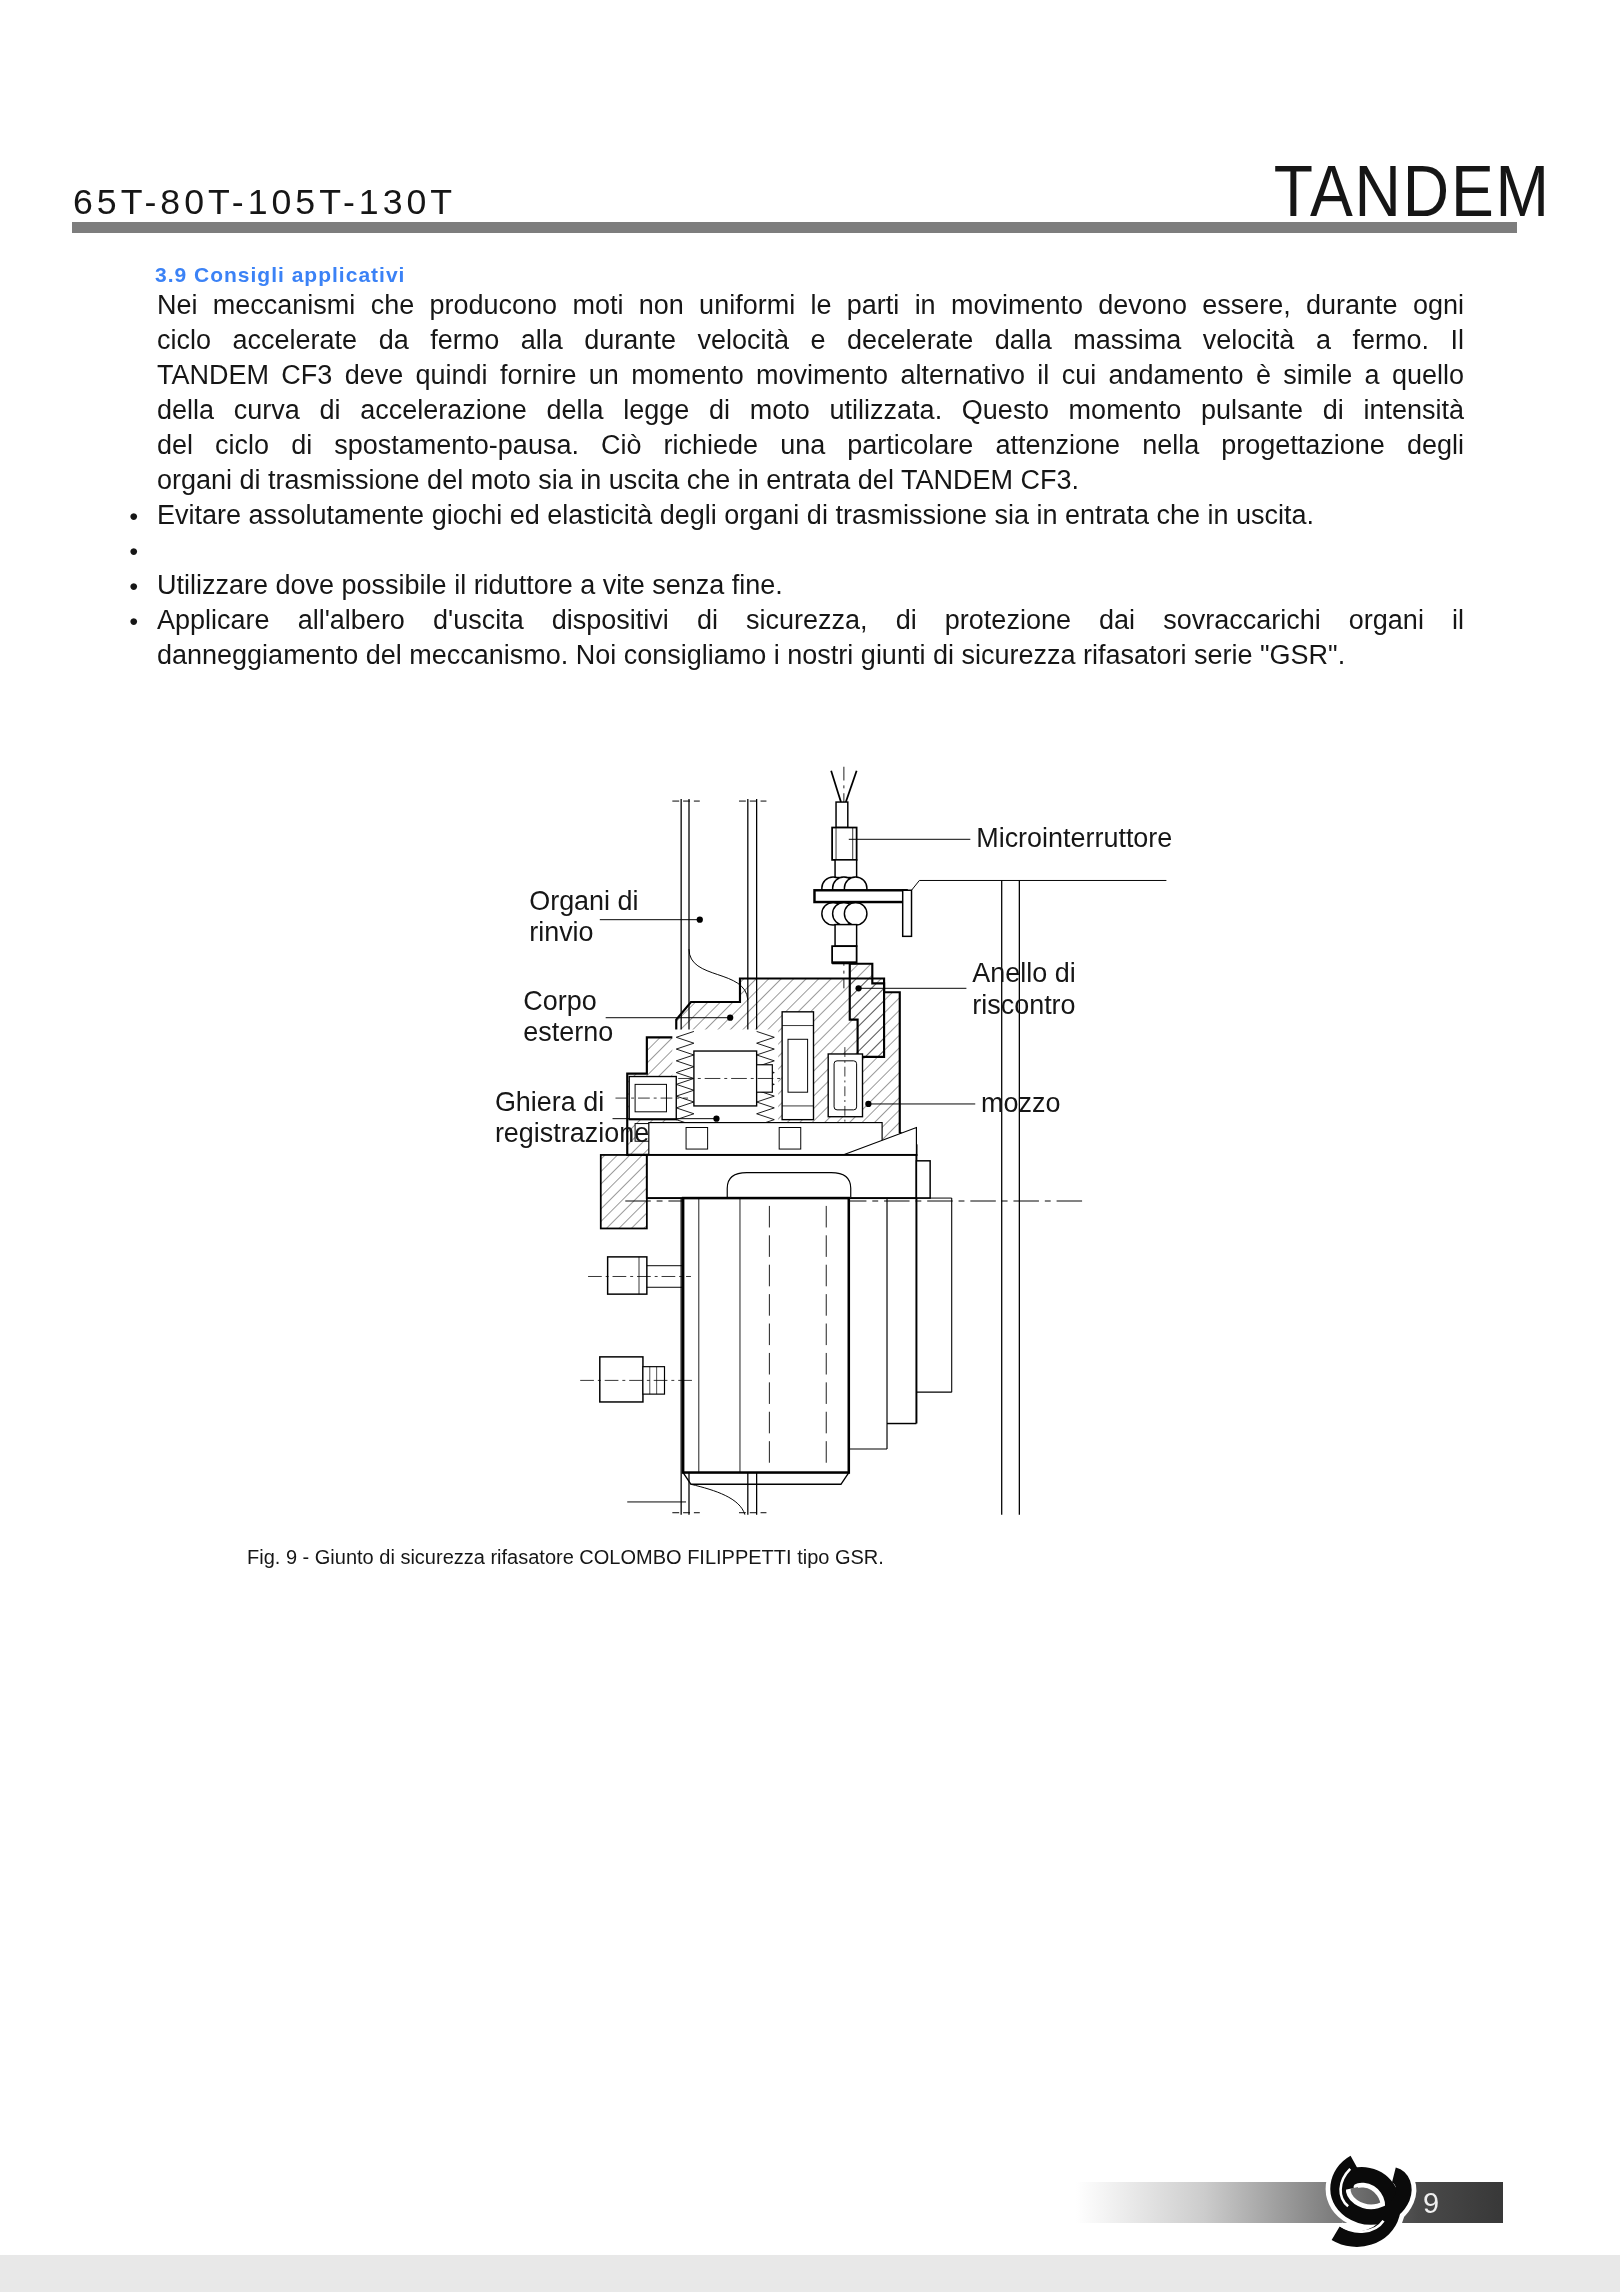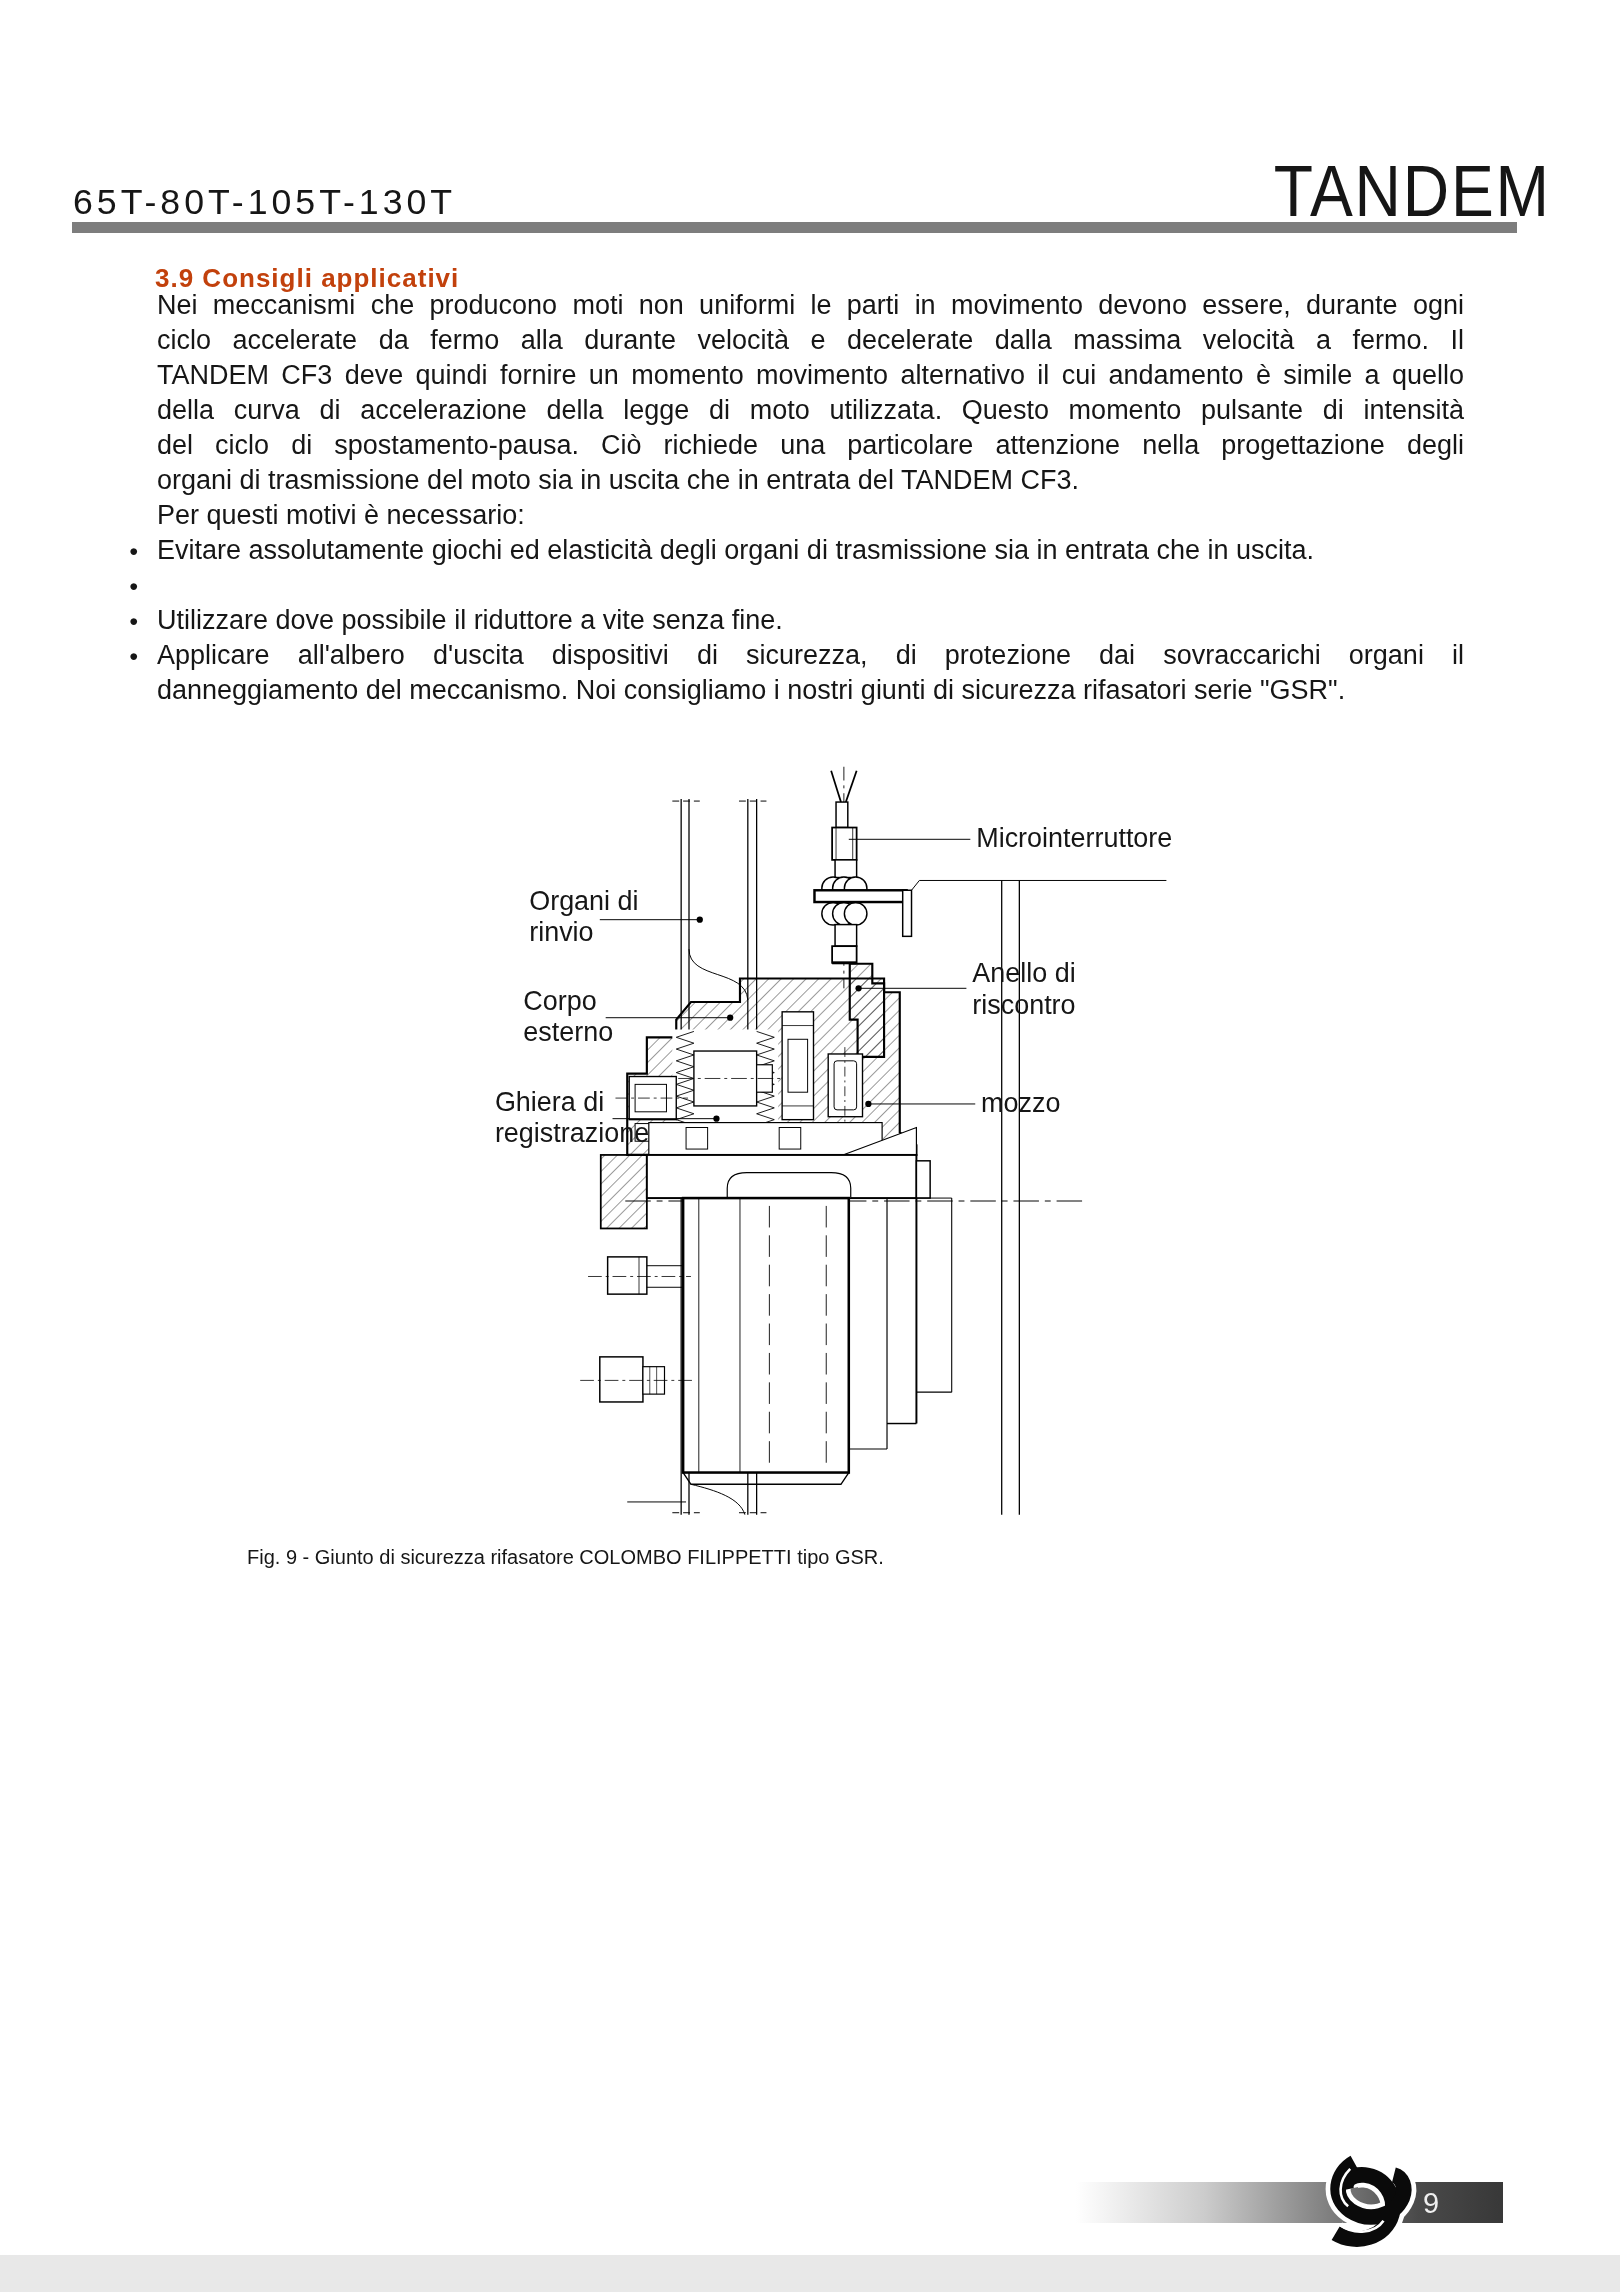--- a/index.html
+++ b/index.html
@@ -24,21 +24,21 @@
     transform:scaleX(0.88);transform-origin:right;
     white-space:nowrap;font-weight:400;
   }
   .header-rule{
     position:absolute;left:72px;top:222px;width:1445px;height:10.8px;
     background:#7d7d7d;
   }
   
   .section-heading{
     position:absolute;left:155px;top:263px;
-    font-size:26px;font-weight:bold;color:#c2410c;
+    font-size:21px;font-weight:bold;color:#3b82f6;
     letter-spacing:1px;white-space:nowrap;
   }
   
   .textblock{
     position:absolute;left:157px;top:288px;width:1307px;
   }
   .tline{
     position:relative;
     width:1307px;height:35px;line-height:35px;
     font-size:27px;color:#161616;
@@ -82,21 +82,20 @@
 
   <div class="section-heading">3.9 Consigli applicativi</div>
 
   <div class="textblock">
     <div class="tline just">Nei meccanismi che producono moti non uniformi le parti in movimento devono essere, durante ogni</div>
     <div class="tline just">ciclo accelerate da fermo alla durante velocità e decelerate dalla massima velocità a fermo. Il</div>
     <div class="tline just">TANDEM CF3 deve quindi fornire un momento movimento alternativo il cui andamento è simile a quello</div>
     <div class="tline just">della curva di accelerazione della legge di moto utilizzata. Questo momento pulsante di intensità</div>
     <div class="tline just">del ciclo di spostamento-pausa. Ciò richiede una particolare attenzione nella progettazione degli</div>
     <div class="tline">organi di trasmissione del moto sia in uscita che in entrata del TANDEM CF3.</div>
-    <div class="tline">Per questi motivi è necessario:</div>
 
     <div class="tline">
       <span class="bullet-dot">●</span><span>Evitare assolutamente giochi ed elasticità degli organi di trasmissione sia in entrata che in uscita.</span>
     </div>
     <div class="tline">
       <span class="bullet-dot">●</span>
     </div>
     <div class="tline">
       <span class="bullet-dot">●</span><span>Utilizzare dove possibile il riduttore a vite senza fine.</span>
     </div>

